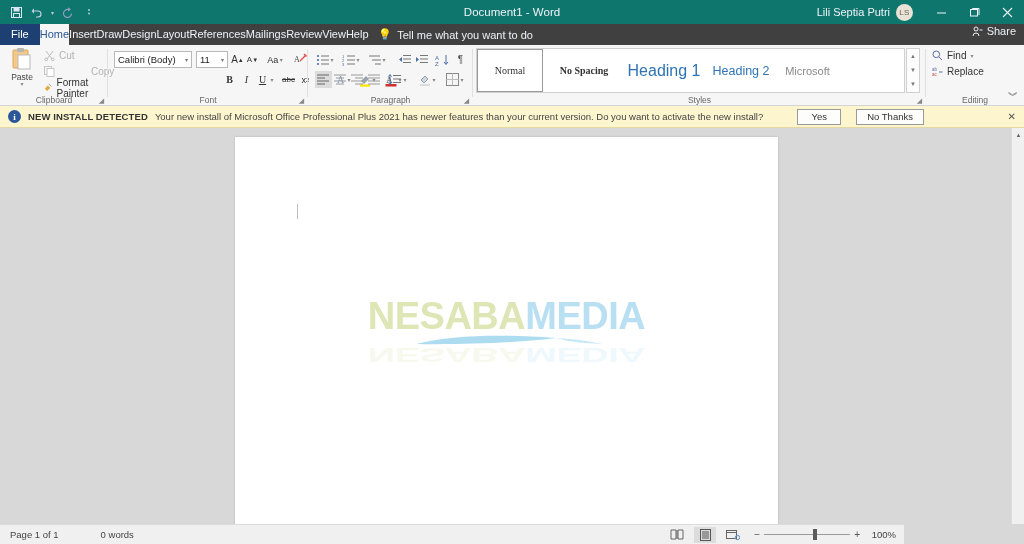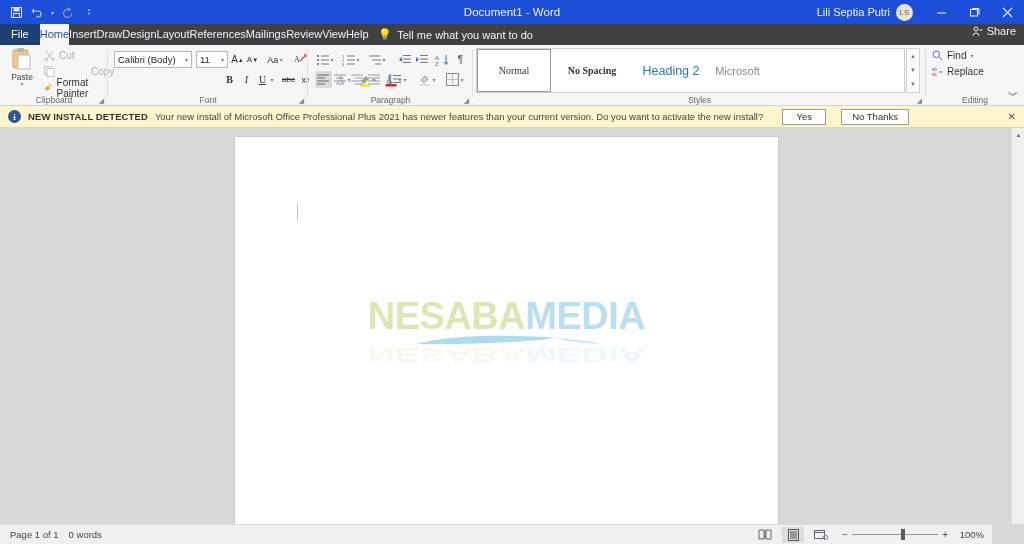--- a/index.html
+++ b/index.html
@@ -7,21 +7,21 @@
     width: 1024px; height: 544px;
     font-family: "Liberation Sans", sans-serif;
     overflow: hidden;
     background: #d8d8d8;
   }
   #app { position: relative; width: 1024px; height: 544px; }
 
   
   .titlebar {
     position: absolute; top: 0; left: 0; width: 1024px; height: 24px;
-    background: #1d4ed8; color: #fff;
+    background: #0f766e; color: #fff;
   }
   .qat { position: absolute; left: 6px; top: 0; height: 24px; display: flex; align-items: center; gap: 1px; }
   .qat-btn {
     width: 20px; height: 20px; display: flex; align-items: center; justify-content: center;
     color: #e7ecf5; font-size: 11px; line-height: 1;
   }
   .qat-btn svg { display: block; }
   .qat-caret { font-size: 6px; color: #b9c6dd; width: 9px; text-align: center; }
   .doc-title {
     position: absolute; left: 0; top: 0; width: 1024px; height: 24px;
@@ -159,22 +159,22 @@
   }
   .wm-wave { position: absolute; left: 50%; transform: translateX(-50%); top: 36px; }
 
   
   .vscroll { position: absolute; top: 128px; right: 0; width: 13px; height: 396px; background: #f0f0f0; border-left: 1px solid #dcdcdc; }
   .vs-arrow { width: 13px; height: 13px; display: flex; align-items: center; justify-content: center; font-size: 6px; color: #666; background: #f0f0f0; }
   .vs-thumb { position: absolute; top: 13px; left: 0; width: 13px; height: 0px; background: #cdcdcd; }
 
   
   .statusbar {
-    position: absolute; bottom: 0; left: 0; width: 992px; height: 20px;
-    background: #f0f0f0; border-top: 1px solid #dcdcdc; display: flex; align-items: center;
+    position: absolute; bottom: 0; left: 0; width: 904px; height: 20px;
+    background: #f0f0f0; border-top: 1px solid #dcdcdc; display: flex; align-items: center; gap: 32px;
   }
   .sb-item { font-size: 9.5px; color: #444; margin-left: 10px; }
   .sb-right { position: absolute; right: 8px; display: flex; align-items: center; gap: 6px; }
   .view-btn {
     width: 22px; height: 16px; display: flex; align-items: center; justify-content: center;
     color: #555;
   }
   .view-btn.active { background: #dcdcdc; }
   .zoom-slider { display: flex; align-items: center; gap: 4px; margin-left: 4px; }
   .zs-track { position: relative; width: 86px; height: 1px; background: #9a9a9a; }
@@ -503,25 +503,28 @@
       <div class="rgroup-divider" style="right:0;"></div>
     </div>
 
     <div class="rgroup" style="left:473px; width:453px;">
       <div class="rgroup-label">Styles</div>
       <div class="dialog-launcher">◢</div>
       <div class="rgroup-divider" style="right:0;"></div>
     </div>
 
     <div class="styles-wrap">
-      <div class="style-item sel" style="width:74px;">
+      <div class="style-item sel" style="width:66px;">
         <span class="sv-normal">Normal</span>
       </div>
       <div class="style-item" style="width:82px;">
         <span class="sv-nospacing">No Spacing</span>
+      </div>
+      <div class="style-item" style="width:78px;">
+        <span class="sv-h1">Heading 1</span>
       </div>
       <div class="style-item" style="width:76px;">
         <span class="sv-h2">Heading 2</span>
       </div>
       <div class="style-item" style="width:57px;">
         <span class="sv-subtitle">Microsoft</span>
       </div>
     </div>
     <div class="styles-scroll">
       <div class="ss-btn">▲</div>
@@ -556,21 +559,21 @@
       <div class="rgroup-label">Editing</div>
     </div>
 
     <div class="ribbon-collapse">︾</div>
   </div>
 
   <div class="notice">
     <span class="notice-icon">i</span>
     <span class="notice-title">NEW INSTALL DETECTED</span>
     <span class="notice-text">Your new install of Microsoft Office Professional Plus 2021 has newer features than your current version. Do you want to activate the new install?</span>
-    <span class="notice-btn" style="margin-left:12px;">Yes</span>
+    <span class="notice-btn" style="margin-left:27px;">Yes</span>
     <span class="notice-btn" style="margin-left:8px;">No Thanks</span>
     <span class="notice-close">✕</span>
   </div>
 
   <div class="docarea">
     <div class="page">
       <div class="caret"></div>
 
       <div class="watermark">
         <div class="wm-text"><span class="wm-a">NESABA</span><span class="wm-b">MEDIA</span></div>

